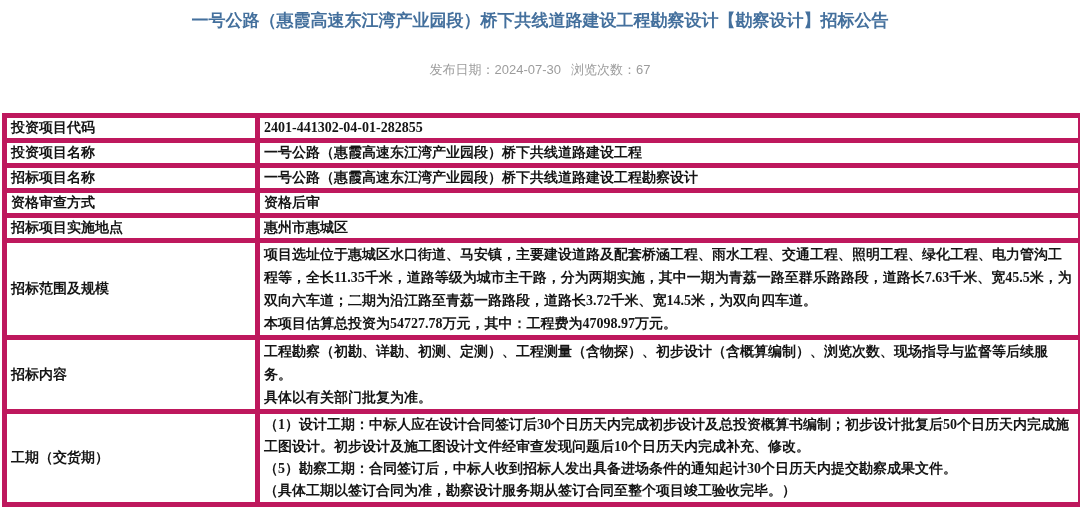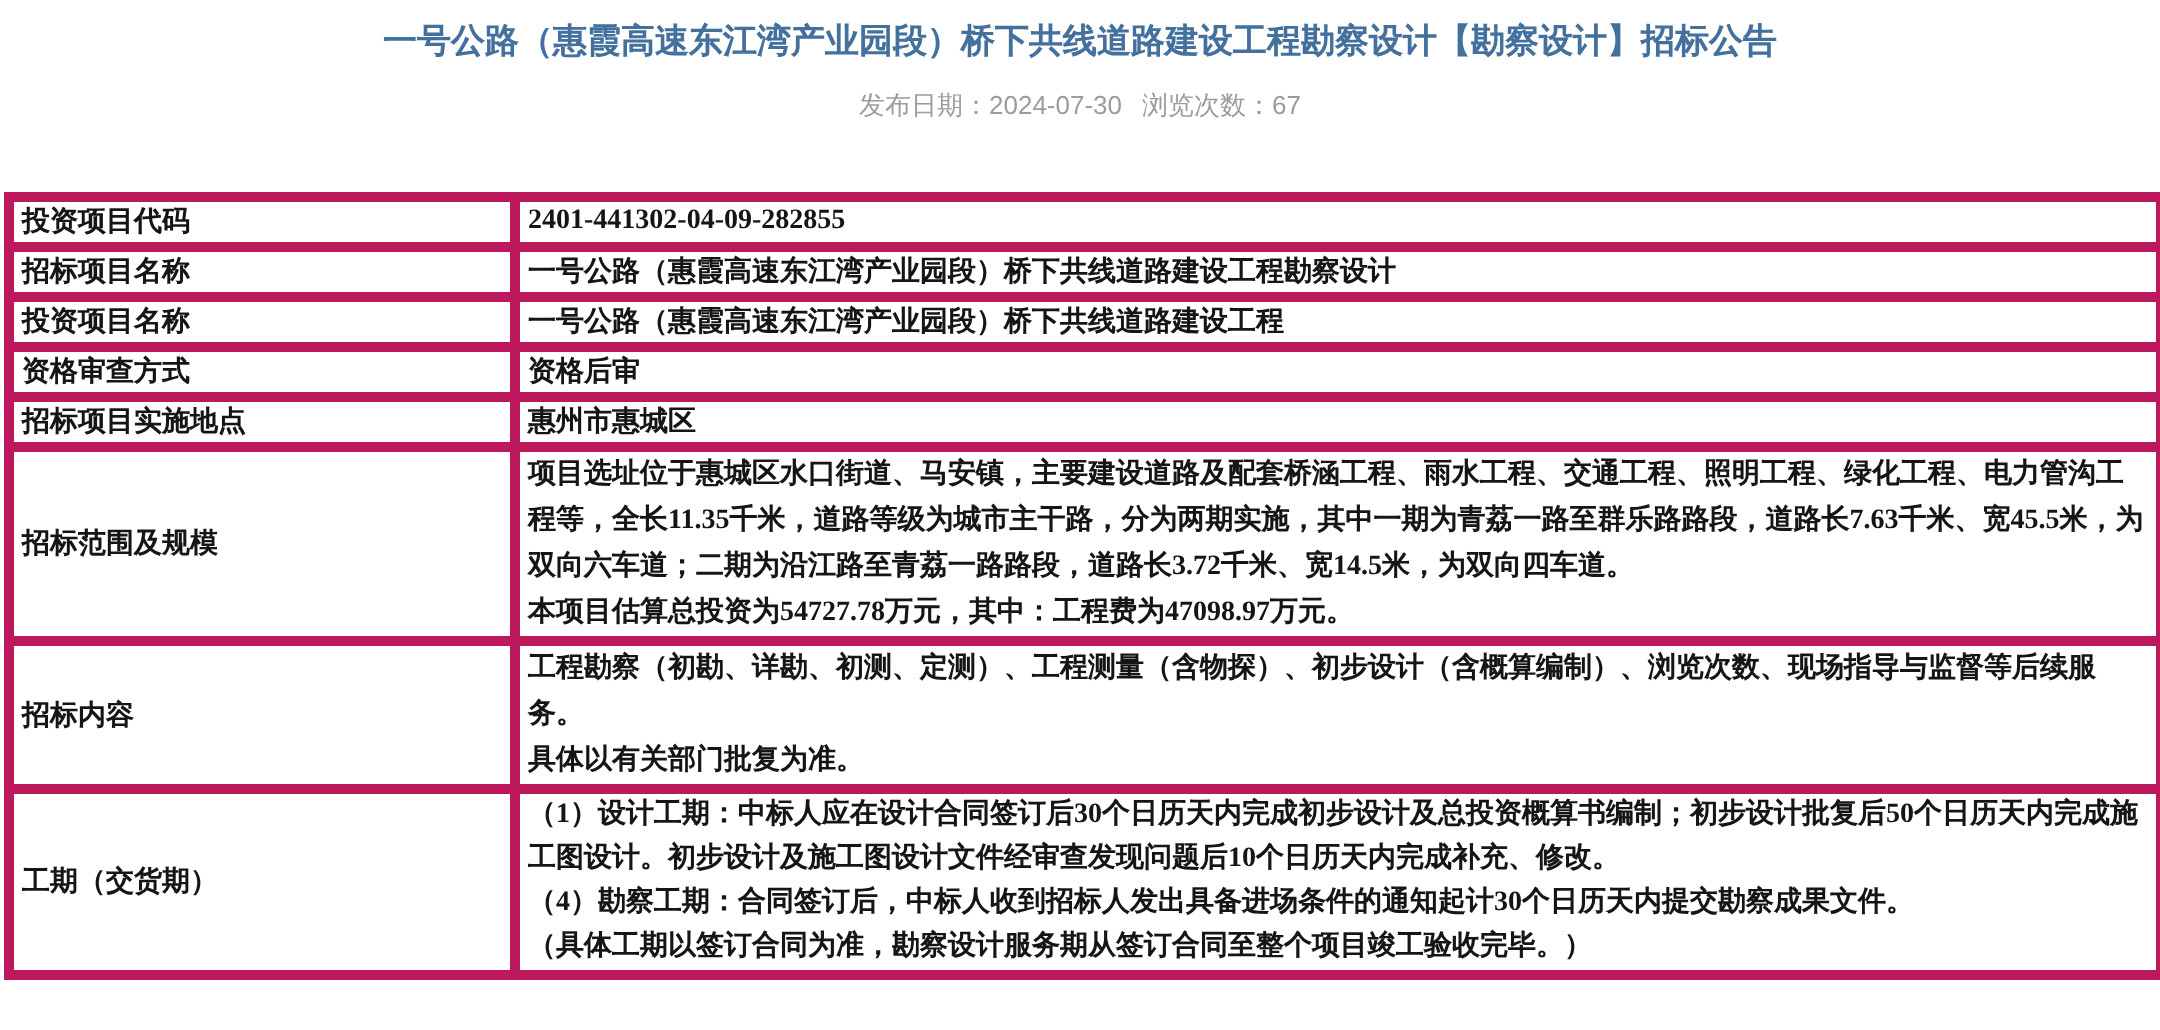--- a/index.html
+++ b/index.html
@@ -17,21 +17,21 @@
   .title {
     margin-top: 10px;
     text-align: center;
     font-family: "Liberation Sans", "DejaVu Sans", sans-serif;
     font-size: 17px;
     font-weight: 700;
     color: #44709d;
     line-height: 22px;
   }
   .meta {
-    margin-top: 13px;
+    margin-top: 30px;
     text-align: center;
     font-family: "Liberation Sans", "DejaVu Sans", sans-serif;
     font-size: 13px;
     color: #9c9c9c;
     line-height: 16px;
   }
   .meta .views-group { margin-left: 10px; }
   table.tbl {
     border-collapse: collapse;
     table-layout: fixed;
@@ -71,29 +71,29 @@
   <table class="tbl">
     <colgroup>
       <col class="c1">
         <col class="c2">
         <col class="c3">
         <col class="c4">
     </colgroup>
     <tbody>
       <tr>
         <td class="single">投资项目代码</td>
-        <td class="single" colspan="3">2401-441302-04-09-282855</td>
+        <td class="single" colspan="3">2401-441302-04-01-282855</td>
+      </tr>
+      <tr>
+        <td class="single">投资项目名称</td>
+        <td class="single" colspan="3">一号公路（惠霞高速东江湾产业园段）桥下共线道路建设工程</td>
       </tr>
       <tr>
         <td class="single">招标项目名称</td>
         <td class="single" colspan="3">一号公路（惠霞高速东江湾产业园段）桥下共线道路建设工程勘察设计</td>
-      </tr>
-      <tr>
-        <td class="single">投资项目名称</td>
-        <td class="single" colspan="3">一号公路（惠霞高速东江湾产业园段）桥下共线道路建设工程</td>
       </tr>
       <tr>
         <td class="single">资格审查方式</td>
         <td class="single" colspan="3">资格后审</td>
       </tr>
       <tr>
         <td class="single">招标项目实施地点</td>
         <td class="single" colspan="3">惠州市惠城区</td>
       </tr>
       <tr>
@@ -107,21 +107,21 @@
         <td>招标内容</td>
         <td class="multi h46" colspan="3">
           <div>工程勘察（初勘、详勘、初测、定测）、工程测量（含物探）、初步设计（含概算编制）、浏览次数、现场指导与监督等后续服务。</div>
           <div>具体以有关部门批复为准。</div>
         </td>
       </tr>
       <tr>
         <td>工期（交货期）</td>
         <td class="multi h88" colspan="3">
           <div>（1）设计工期：中标人应在设计合同签订后30个日历天内完成初步设计及总投资概算书编制；初步设计批复后50个日历天内完成施工图设计。初步设计及施工图设计文件经审查发现问题后10个日历天内完成补充、修改。</div>
-          <div>（4）勘察工期：合同签订后，中标人收到招标人发出具备进场条件的通知起计30个日历天内提交勘察成果文件。</div>
+          <div>（5）勘察工期：合同签订后，中标人收到招标人发出具备进场条件的通知起计30个日历天内提交勘察成果文件。</div>
           <div>（具体工期以签订合同为准，勘察设计服务期从签订合同至整个项目竣工验收完毕。）</div>
         </td>
       </tr>
 
     </tbody>
   </table>
 
 </div>
 
 </body></html>

